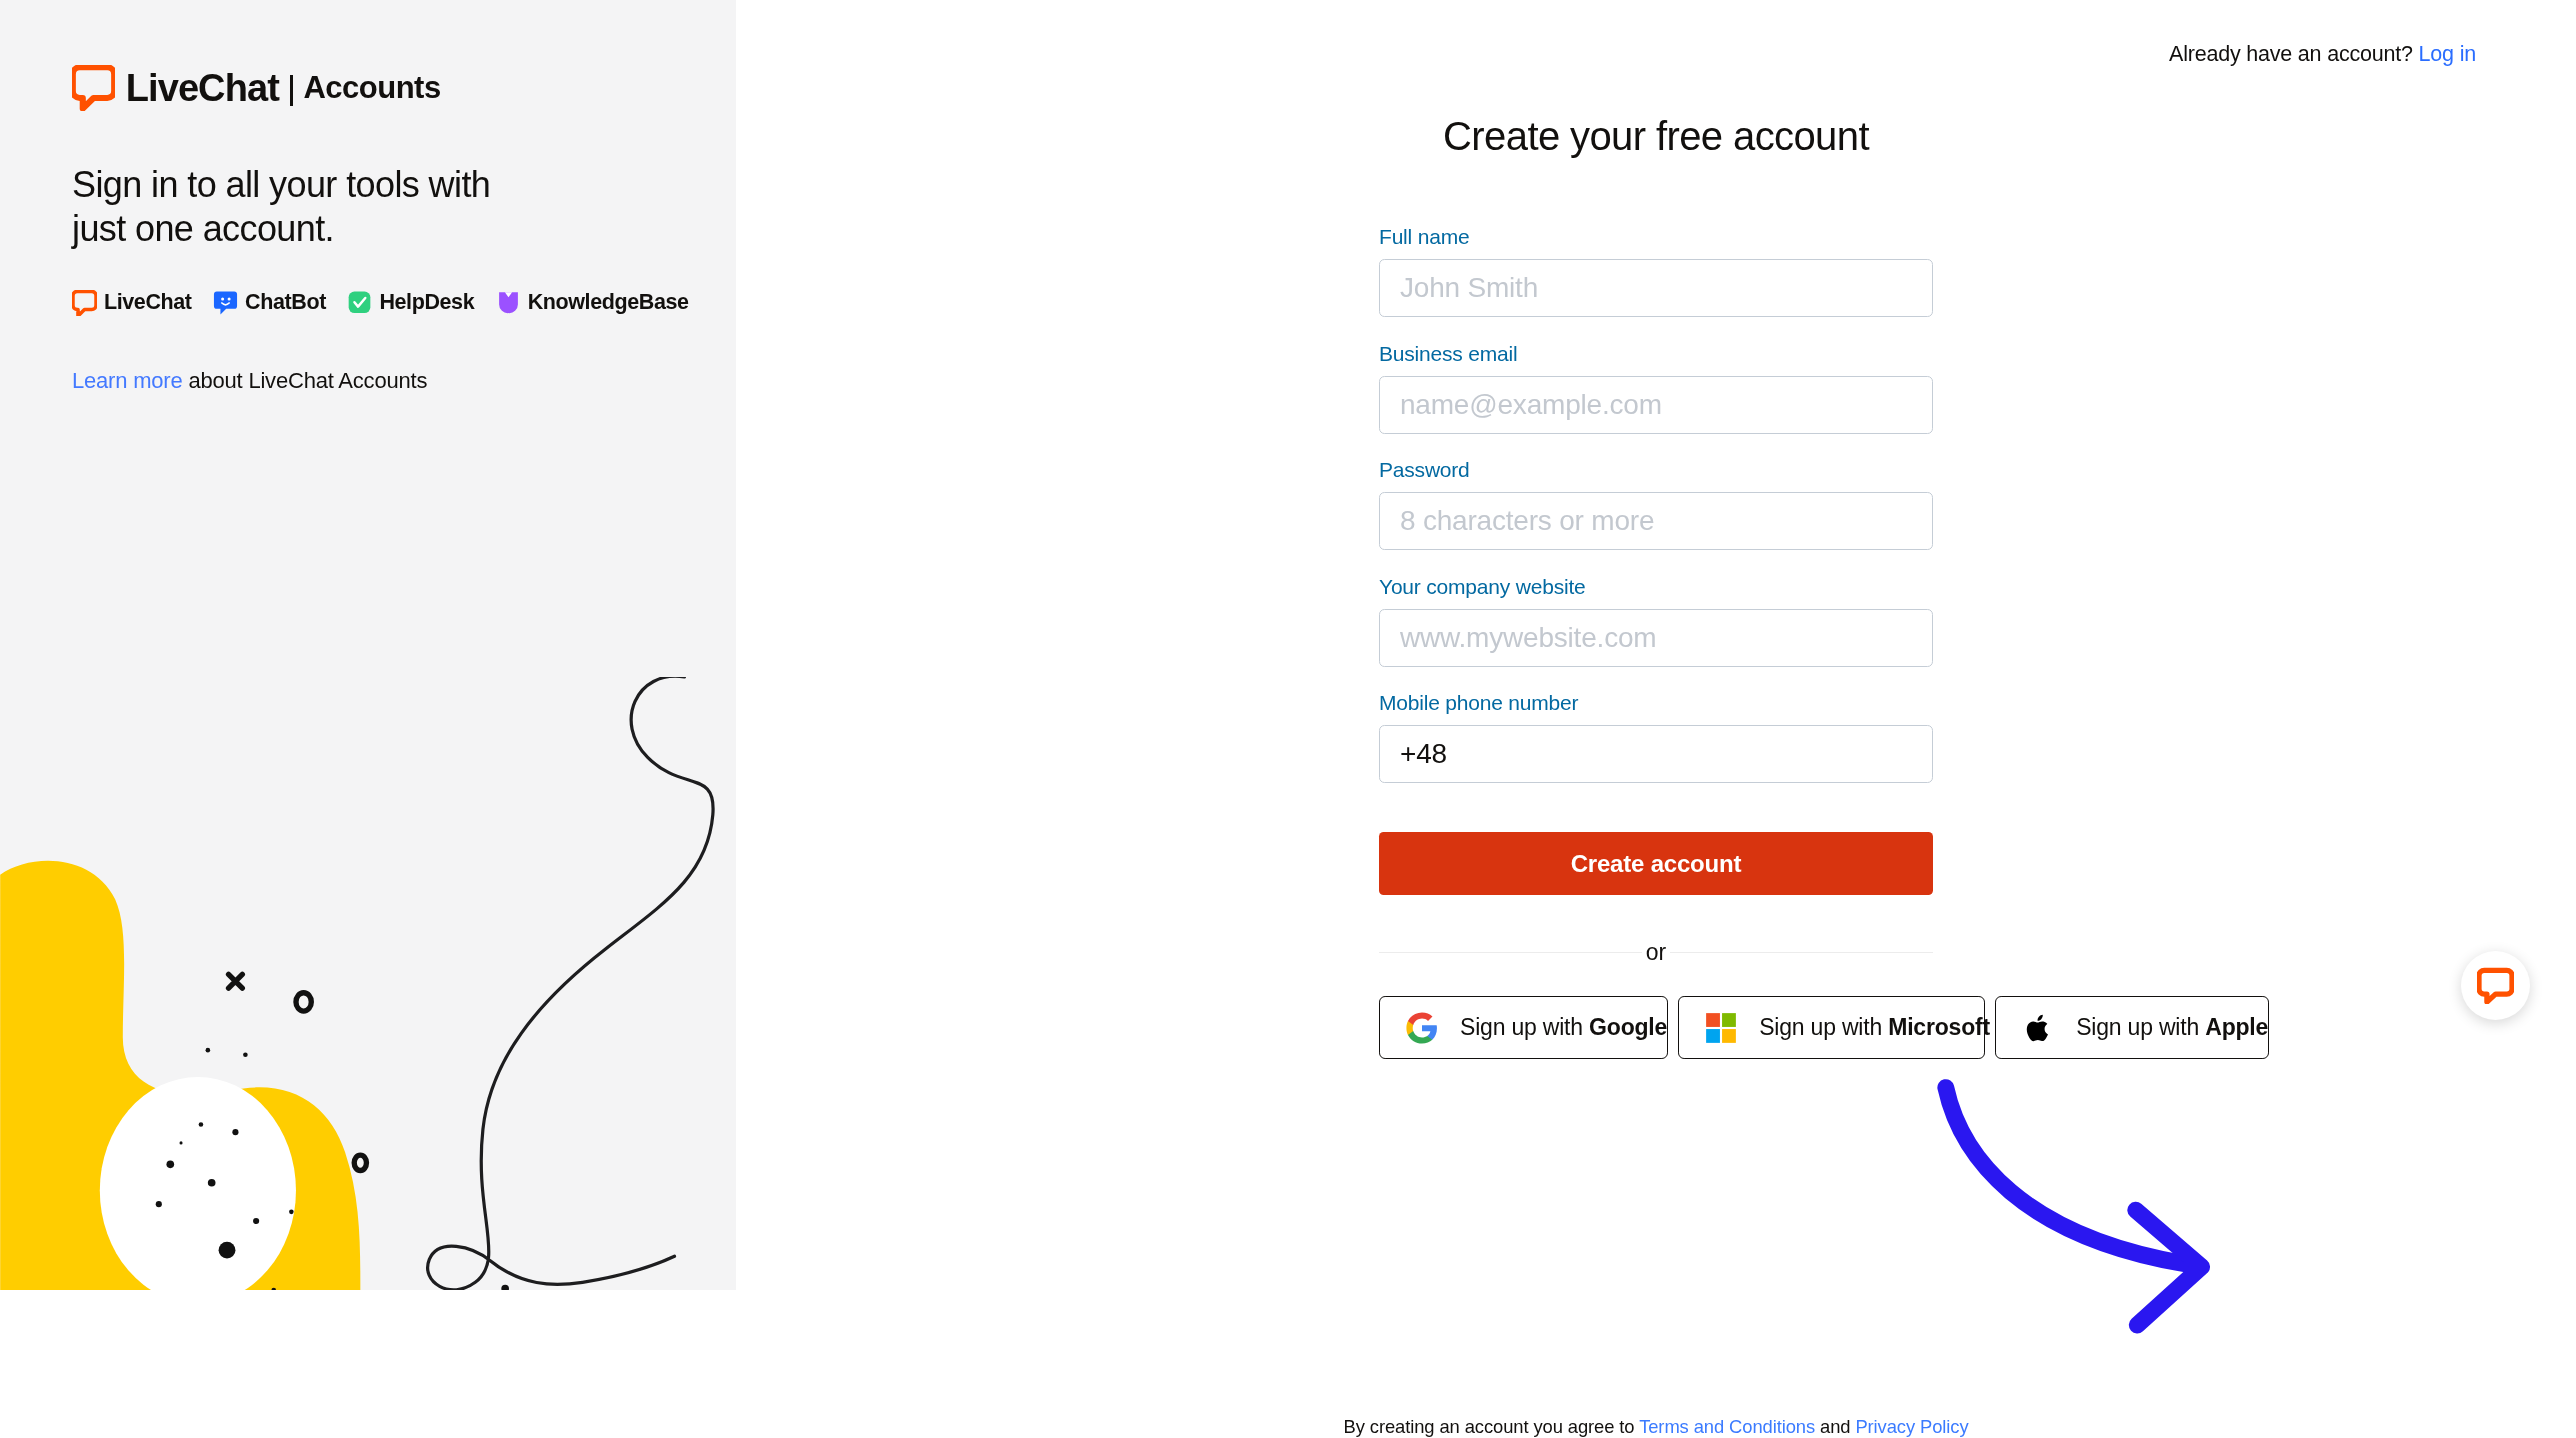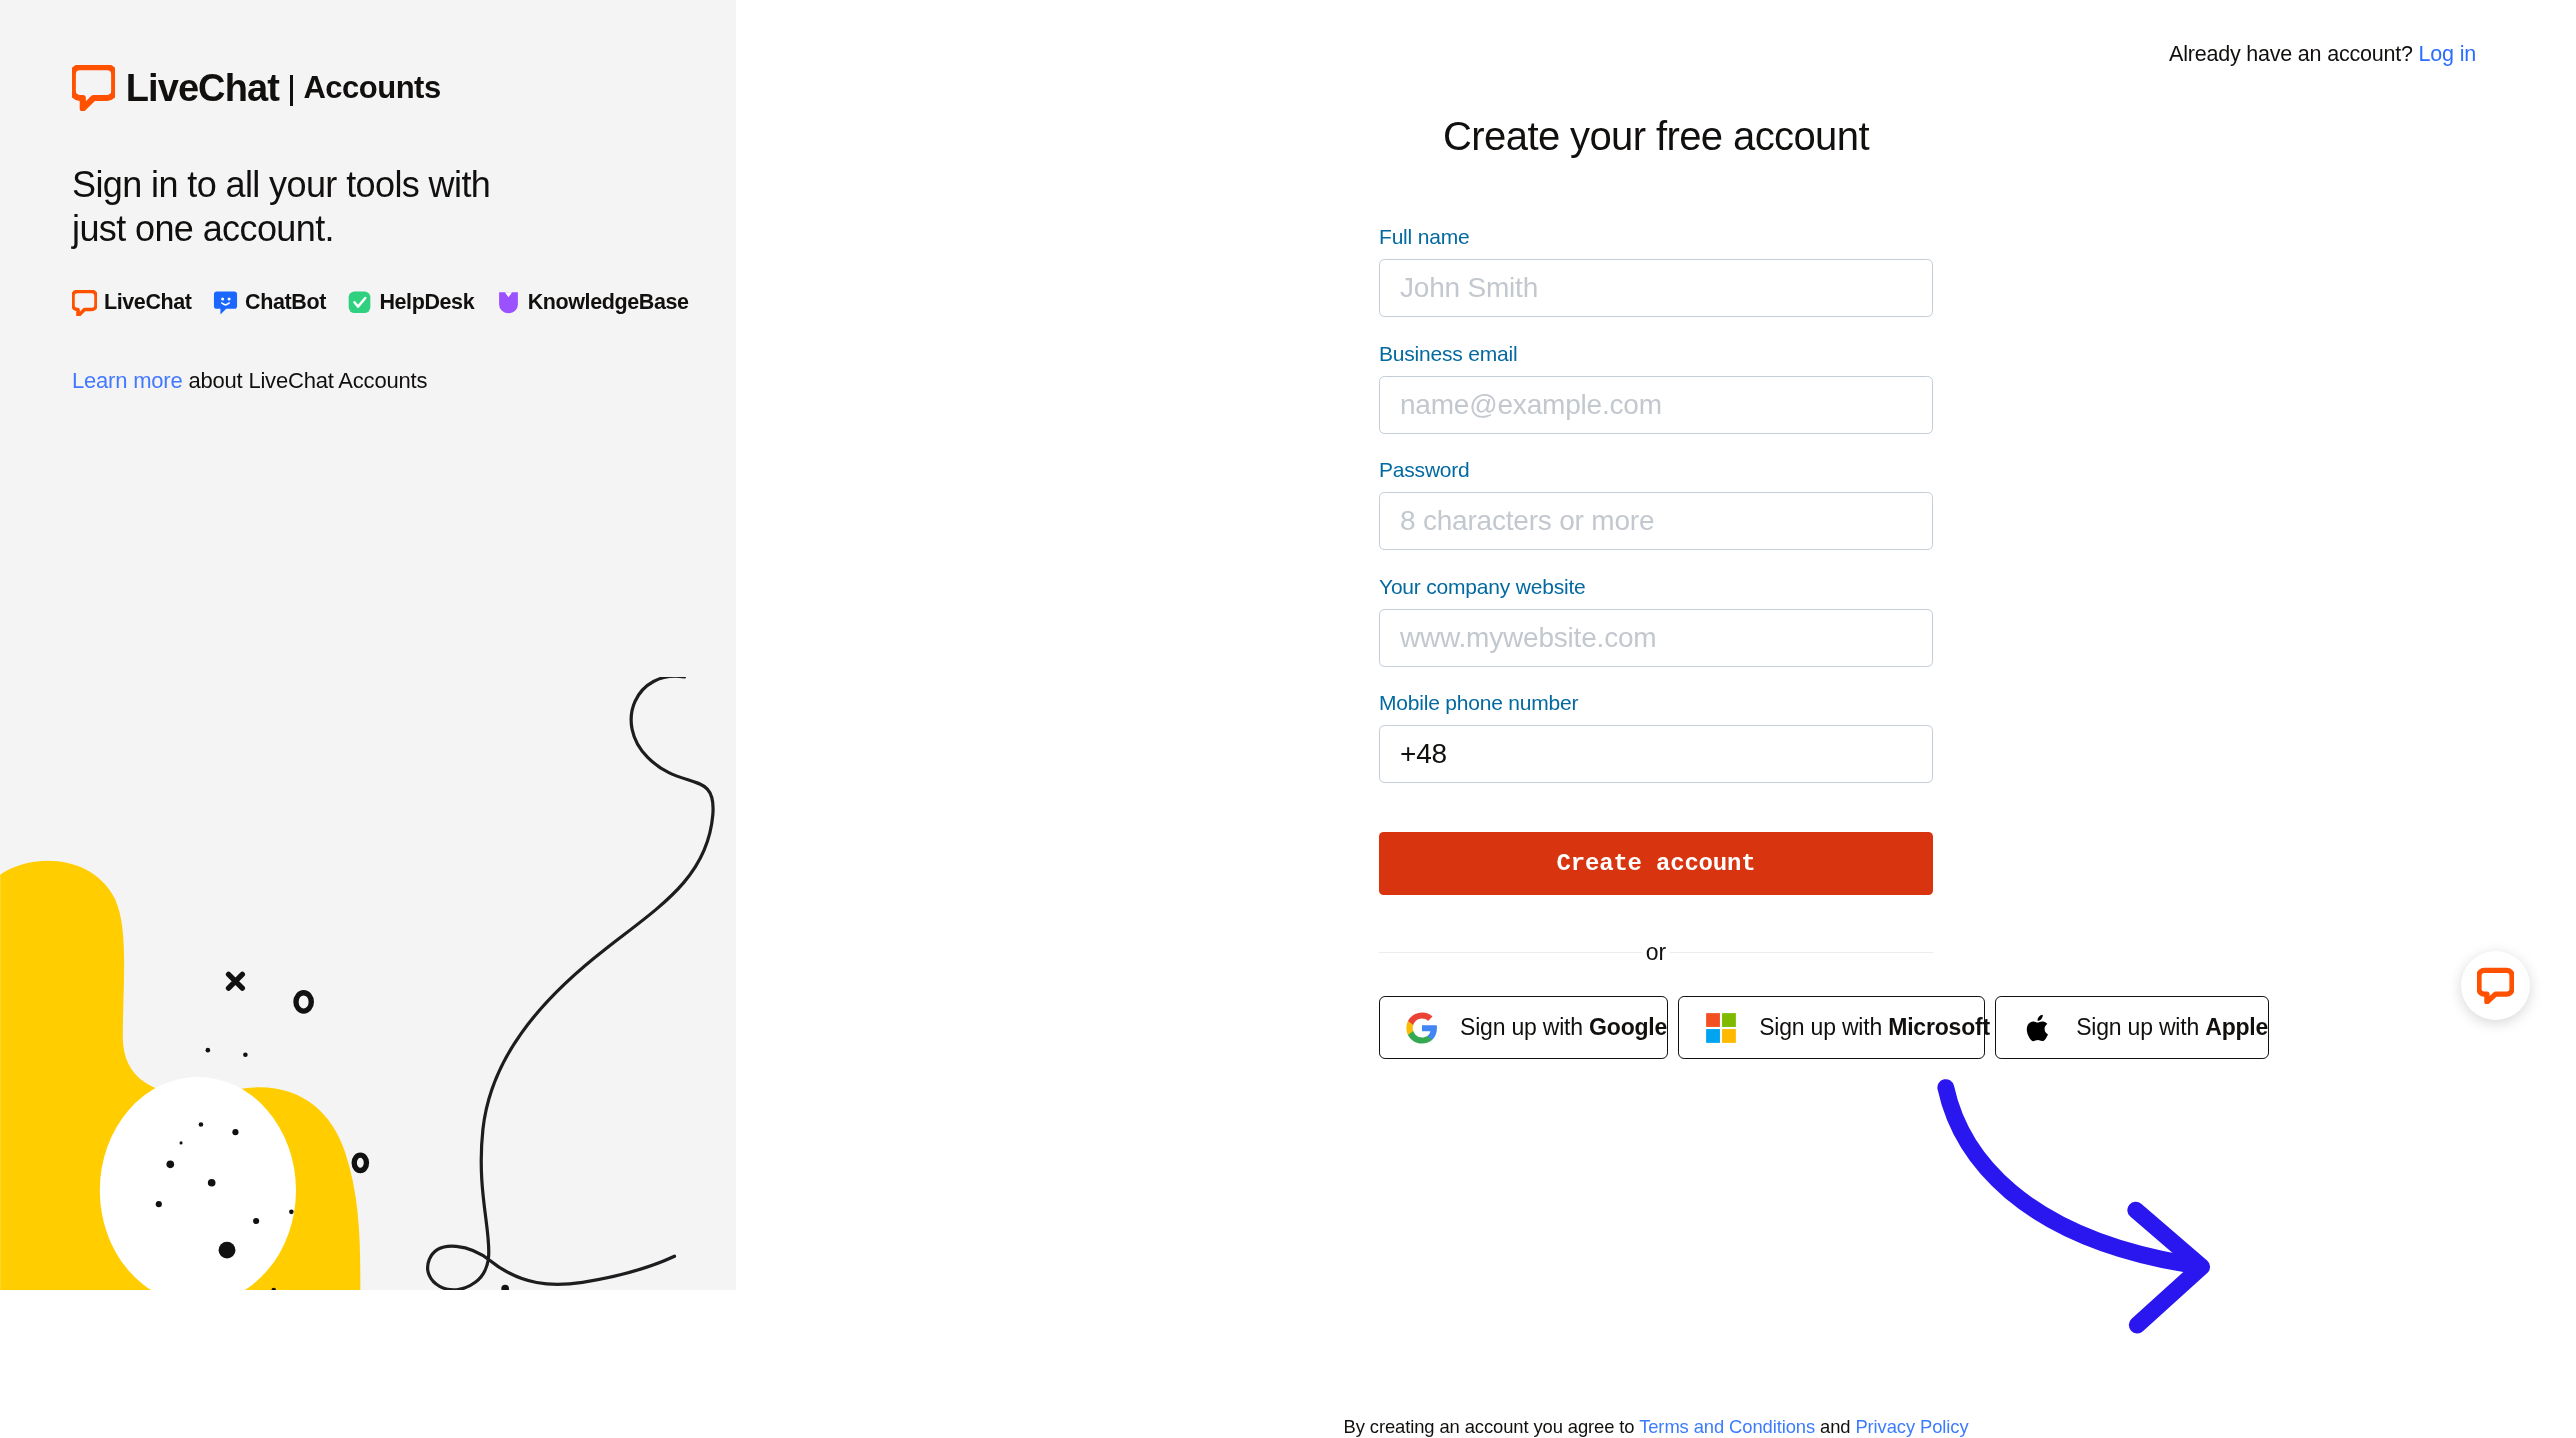--- a/index.html
+++ b/index.html
@@ -88,21 +88,21 @@
     font-size:28px; color:#12100e; letter-spacing:-0.2px;
     outline:none;
   }
   .field-input::placeholder { color:#c3c8cf; }
   .fields-top { margin-top:67px; }
 
   .create-btn {
     display:block; width:554px; height:63px; margin-top:49px;
     background:#d8340f; border:none; border-radius:4.6px;
     color:#fff; font-size:24px; font-weight:700;
-    font-family:Liberation Mono, monospace;
+    font-family:Liberation Sans, sans-serif;
     letter-spacing:-0.2px; cursor:pointer;
   }
 
   .or-row {
     display:flex; align-items:center; gap:4px;
     margin-top:46px; width:554px;
   }
   .or-line { flex:1; height:1.5px; background:#ececec; }
   .or-text { font-size:23px; color:#12100e; line-height:1; }
 

